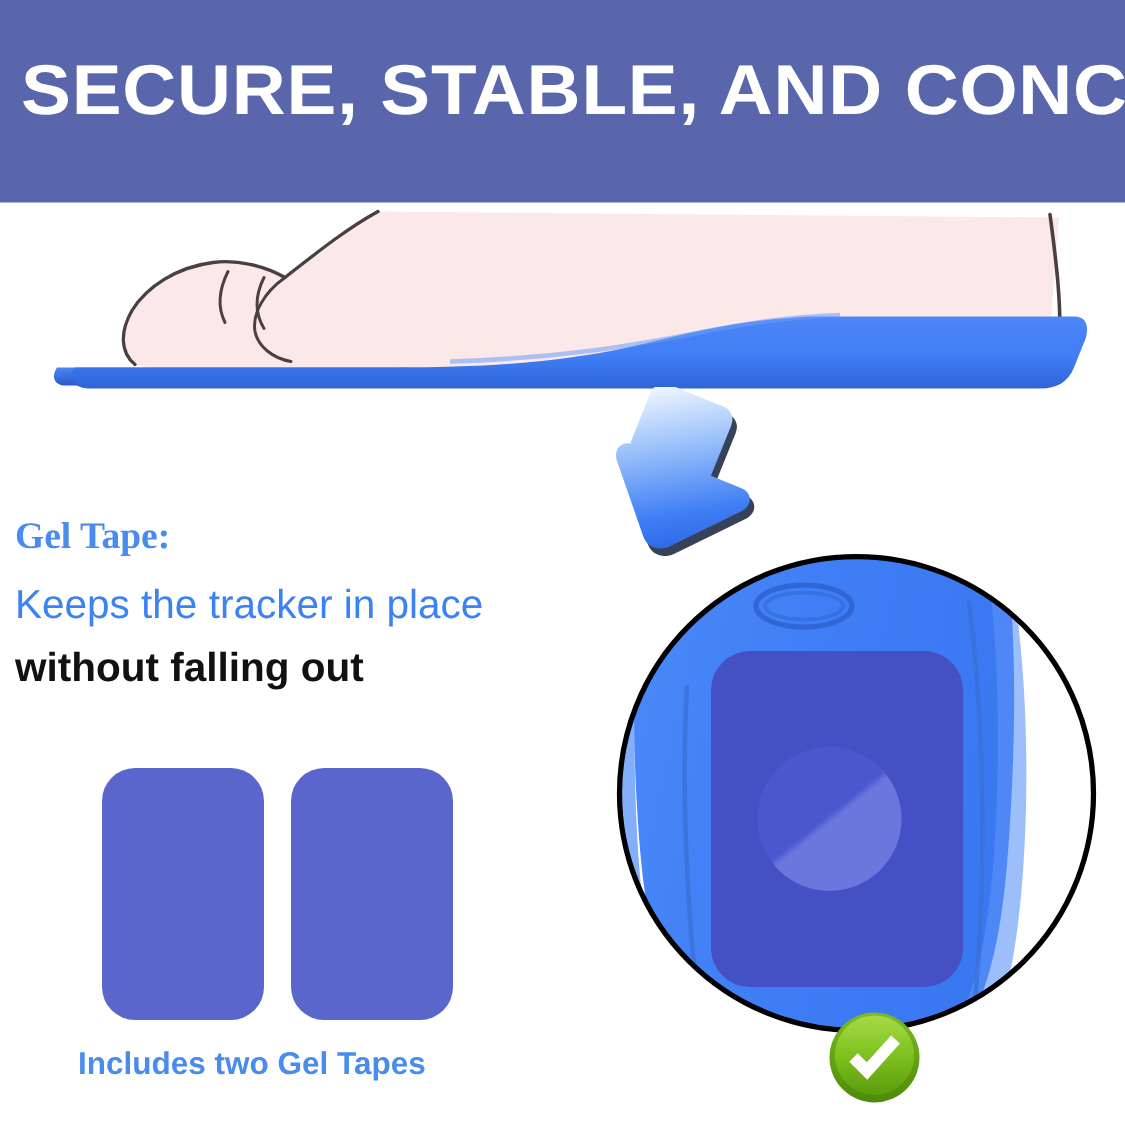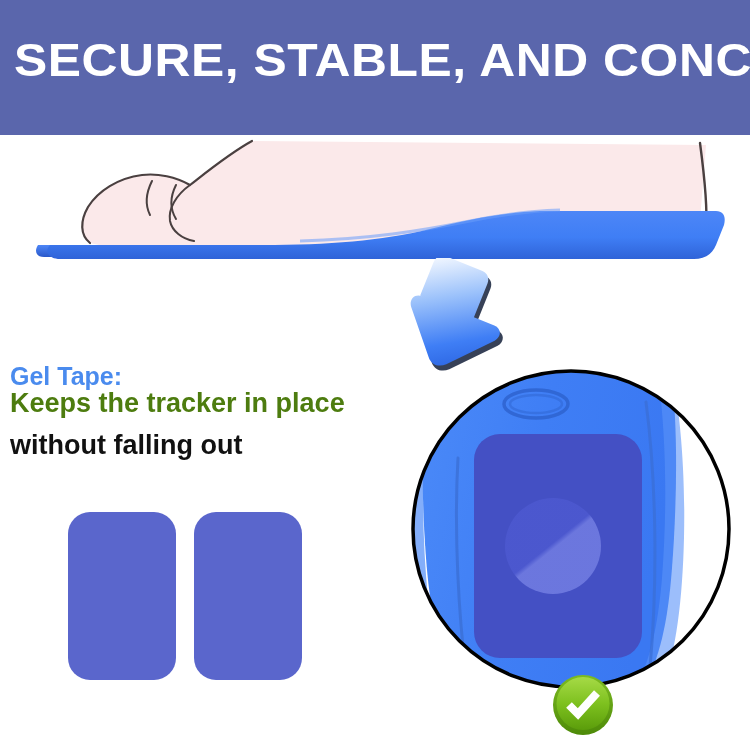--- a/index.html
+++ b/index.html
@@ -60,33 +60,32 @@
     width: 150px;
     height: 120px;
   }
 
   
   #gel-tape-heading {
     position: absolute;
     left: 10px;
     top: 344px;
     color: #4a8bee;
-    font-family: Liberation Sans, sans-serif;
+    font-family: Liberation Serif, serif;
     font-weight: bold;
     font-size: 25px;
     letter-spacing: 0px;
-    margin-top: 18px;
   }
   #desc-line-1 {
     position: absolute;
     left: 10px;
     top: 388px;
-    color: #4d7c0f;
-    font-family: "Liberation Sans", sans-serif;
-    font-weight: bold;
+    color: #3b82f6;
+    font-family: "Liberation Sans", sans-serif;
+    font-weight: normal;
     font-size: 27px;
   }
   #desc-line-2 {
     position: absolute;
     left: 10px;
     top: 430px;
     color: #111111;
     font-family: "Liberation Sans", sans-serif;
     font-weight: bold;
     font-size: 27px;
@@ -216,20 +215,21 @@
                C 30,10 34,6 40,6 Z" fill="url(#arrowGrad)" transform="rotate(22 70 58)"></path>
     </svg>
   </div>
 
   <div id="gel-tape-heading">Gel Tape:</div>
   <div id="desc-line-1">Keeps the tracker in place</div>
   <div id="desc-line-2">without falling out</div>
 
   <div id="gel-pad-1" class="gel-pad"></div>
   <div id="gel-pad-2" class="gel-pad"></div>
+  <div id="pads-caption">Includes two Gel Tapes</div>
 
   <div id="detail-circle">
     <svg width="322" height="322" viewBox="0 0 322 322" xmlns="http://www.w3.org/2000/svg">
       <defs>
         <clipPath id="circClip">
           <circle cx="161" cy="161" r="158"></circle>
         </clipPath>
         <linearGradient id="insoleBigGrad" x1="0" y1="0" x2="1" y2="0.3">
           <stop offset="0%" stop-color="#4b8af8"></stop>
           <stop offset="50%" stop-color="#3f7ef5"></stop>

